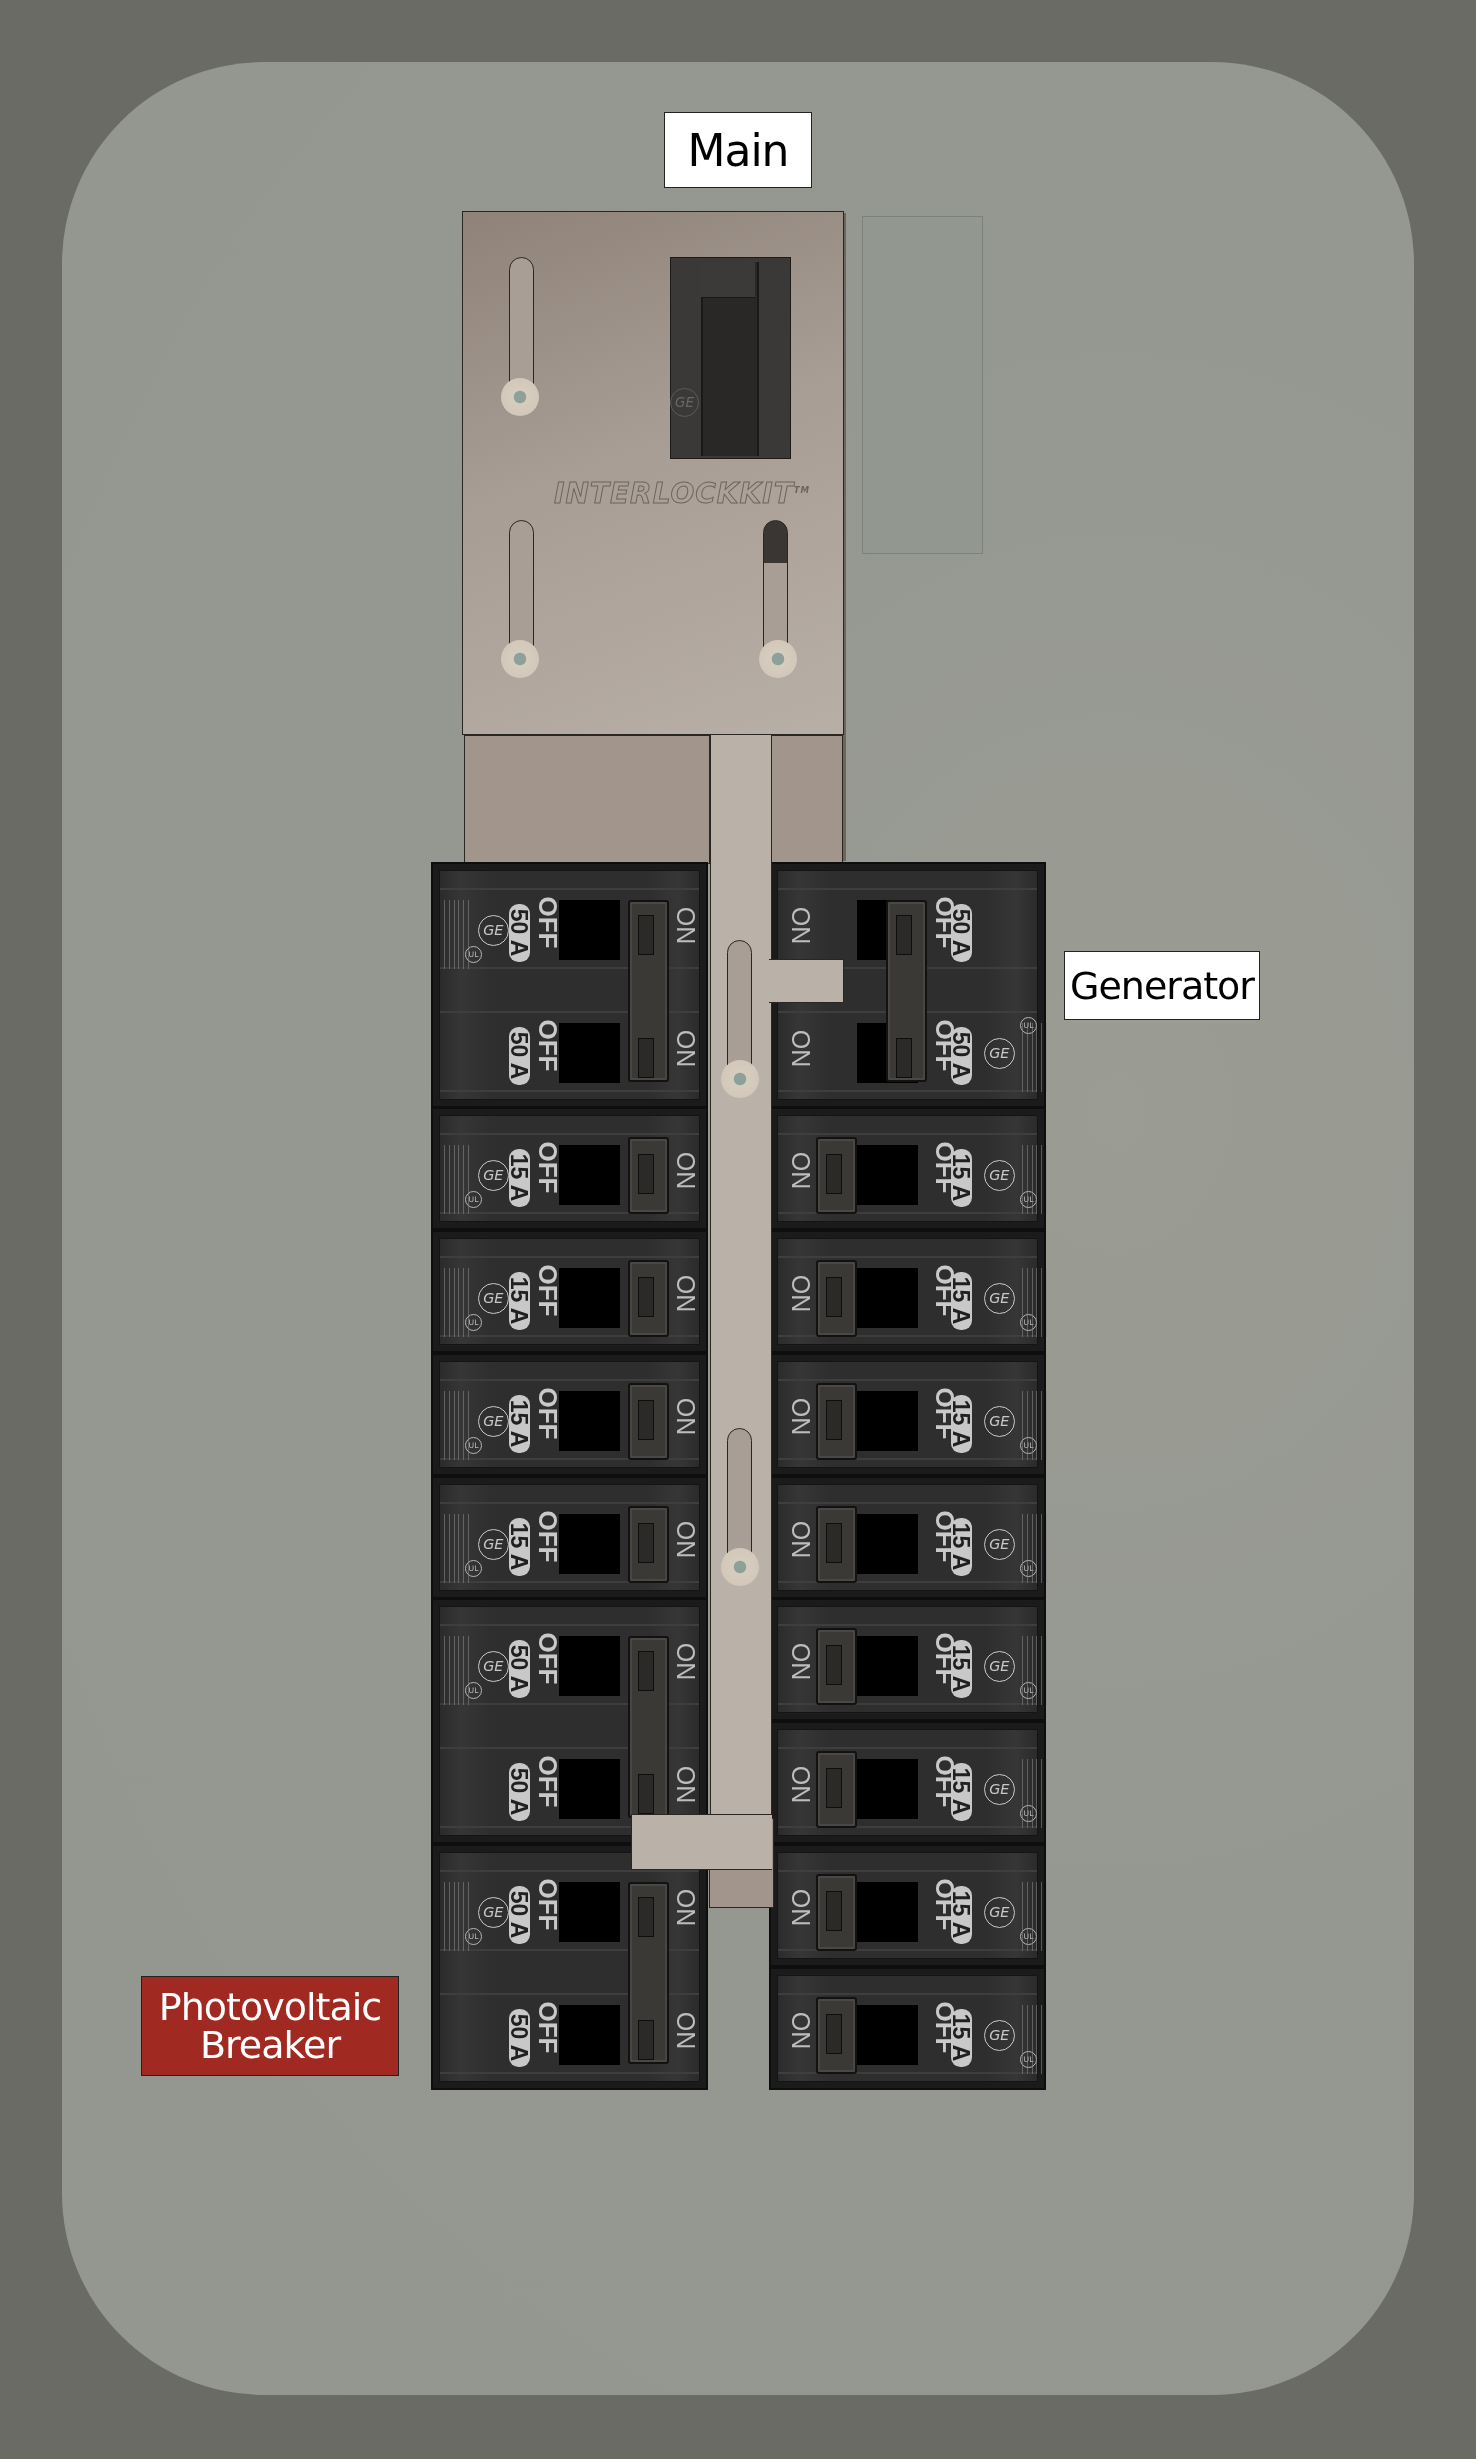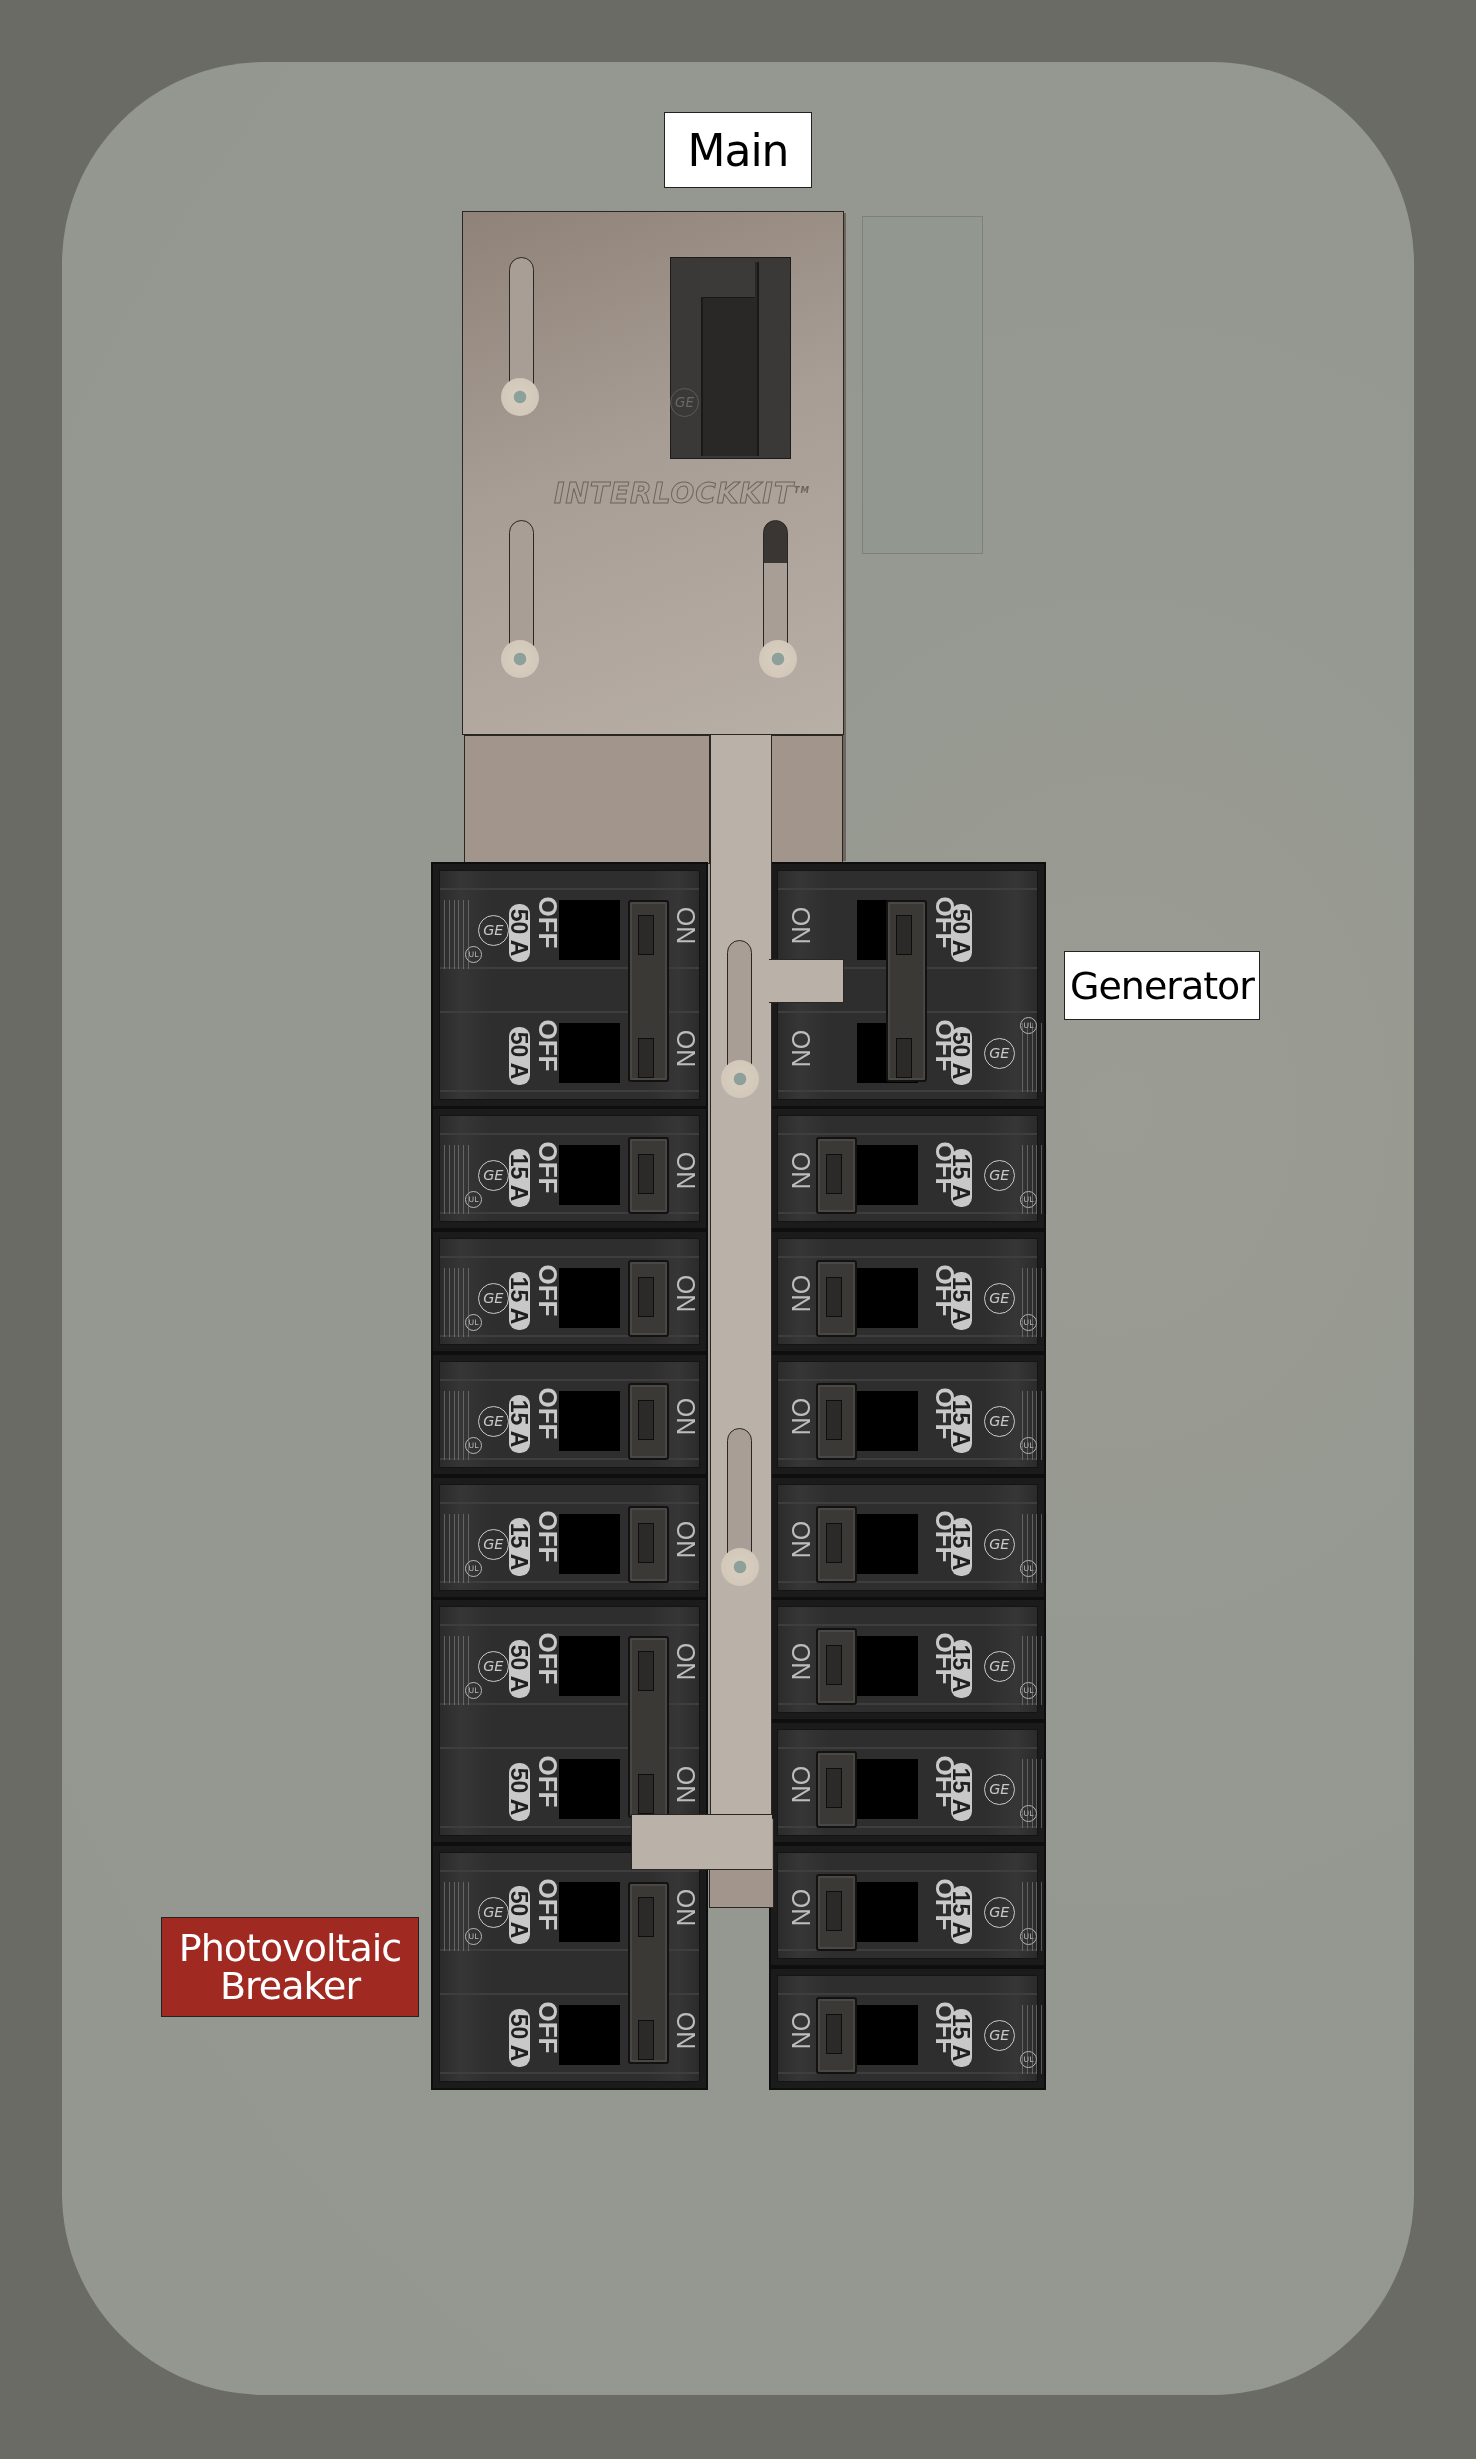--- a/index.html
+++ b/index.html
@@ -2,21 +2,21 @@
 <html><head>
 <meta charset="utf-8">
 <style>
   html,body{margin:0;padding:0;}
   body{width:1477px;height:2459px;background:#6a6b64;position:relative;overflow:hidden;font-family:"DejaVu Sans",sans-serif;}
   .abs{position:absolute;}
   #panel{left:62px;top:62px;width:1352px;height:2333px;border-radius:202px;background:radial-gradient(ellipse at 78% 45%, #9b9c93 0%, #949891 45%, #939790 100%);}
   .label{position:absolute;background:#fff;border:1.9px solid #222;display:flex;align-items:center;justify-content:center;color:#000;font-family:"DejaVu Sans",sans-serif;letter-spacing:-1px;}
   #main-label{left:664px;top:112px;width:146px;height:74px;font-size:44px;}
   #gen-label{left:1064px;top:951px;width:194px;height:67px;font-size:38px;}
-  #pv-label{left:141px;top:1917px;width:256px;height:98px;background:#a02a22;color:#fff;font-size:38px;line-height:38px;text-align:center;flex-direction:column;margin-left:20px;}
+  #pv-label{left:141px;top:1976px;width:256px;height:98px;background:#a02a22;color:#fff;font-size:38px;line-height:38px;text-align:center;flex-direction:column;}
   #pv-label span{display:block;}
   #blank-slot{left:862px;top:216px;width:119px;height:336px;border:1.9px solid #7d817a;background:#929790;}
   
   .plate{position:absolute;background:linear-gradient(160deg,#8e8279 0%,#a89d94 45%,#b8afa6 100%);border:1.9px solid #2a2622;}
   #plate-main{left:462px;top:211px;width:380px;height:522px;}
   #plate-right-edge{left:841px;top:213px;width:4.8px;height:648px;background:#6e665e;}
   .tab{position:absolute;background:#a1958c;border:1.9px solid #2a2622;}
   #tab-left{left:464px;top:735px;width:244px;height:127px;}
   #tab-right{left:771px;top:735px;width:70px;height:127px;}
   #bar{left:710px;top:735px;width:60px;height:1083px;background:#bab1a8;border-left:1.9px solid #2a2622;border-right:1.9px solid #2a2622;}

